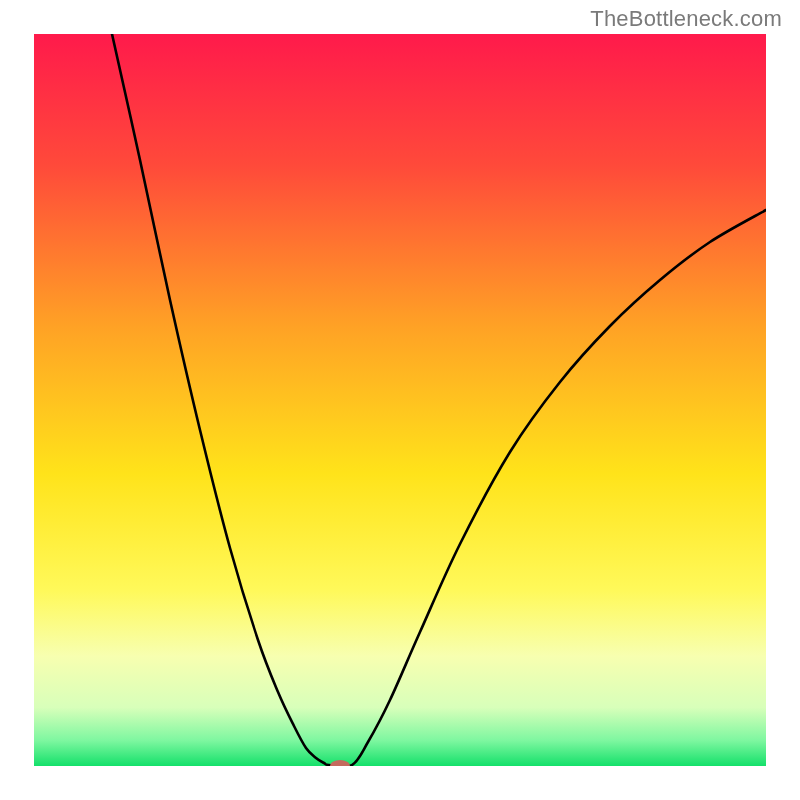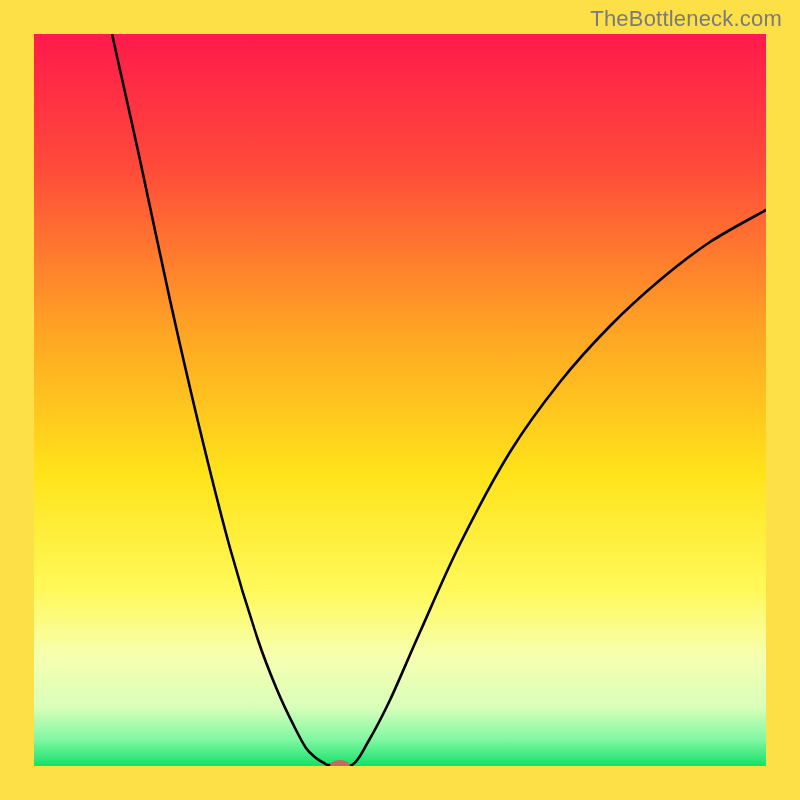--- a/index.html
+++ b/index.html
@@ -10,21 +10,21 @@
     background: #000;
     overflow: hidden;
     font-family: Arial, Helvetica, sans-serif;
   }
   .frame {
     position: absolute;
     left: 0;
     top: 0;
     width: 800px;
     height: 800px;
-    background: #fde047;
+    background: #ffffff;
   }
   .watermark {
     position: absolute;
     top: 6px;
     right: 18px;
     color: #7a7a7a;
     font-size: 22px;
     font-weight: 500;
     letter-spacing: 0.2px;
     user-select: none;

